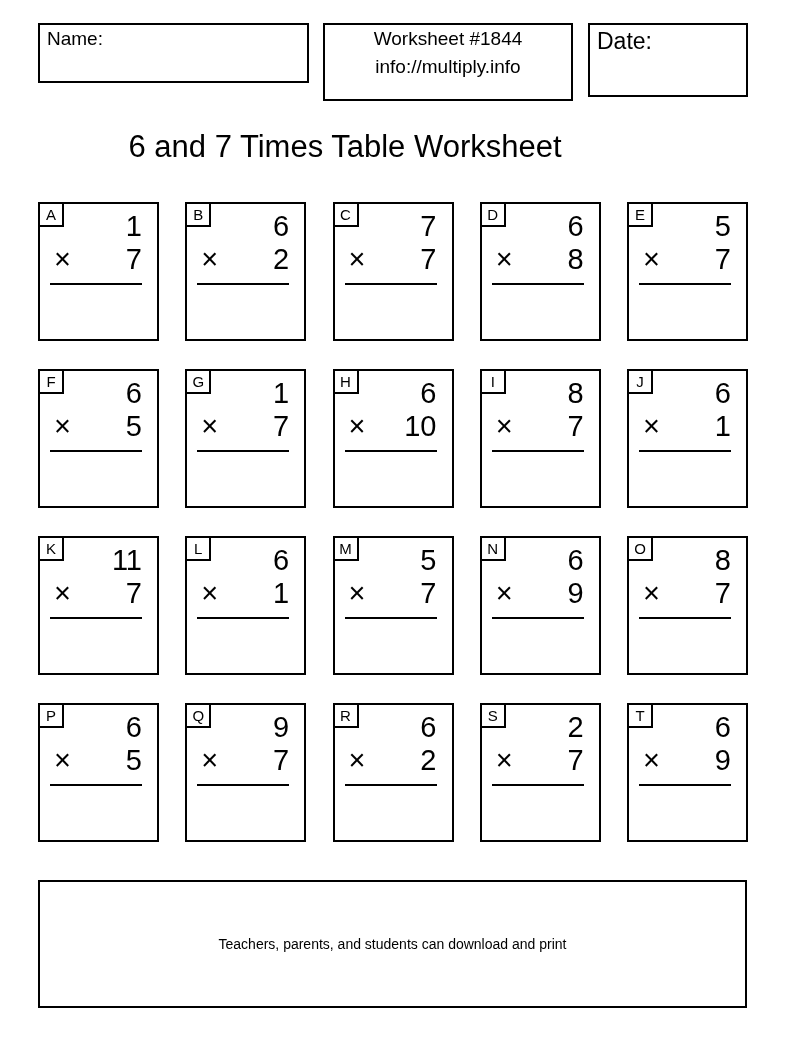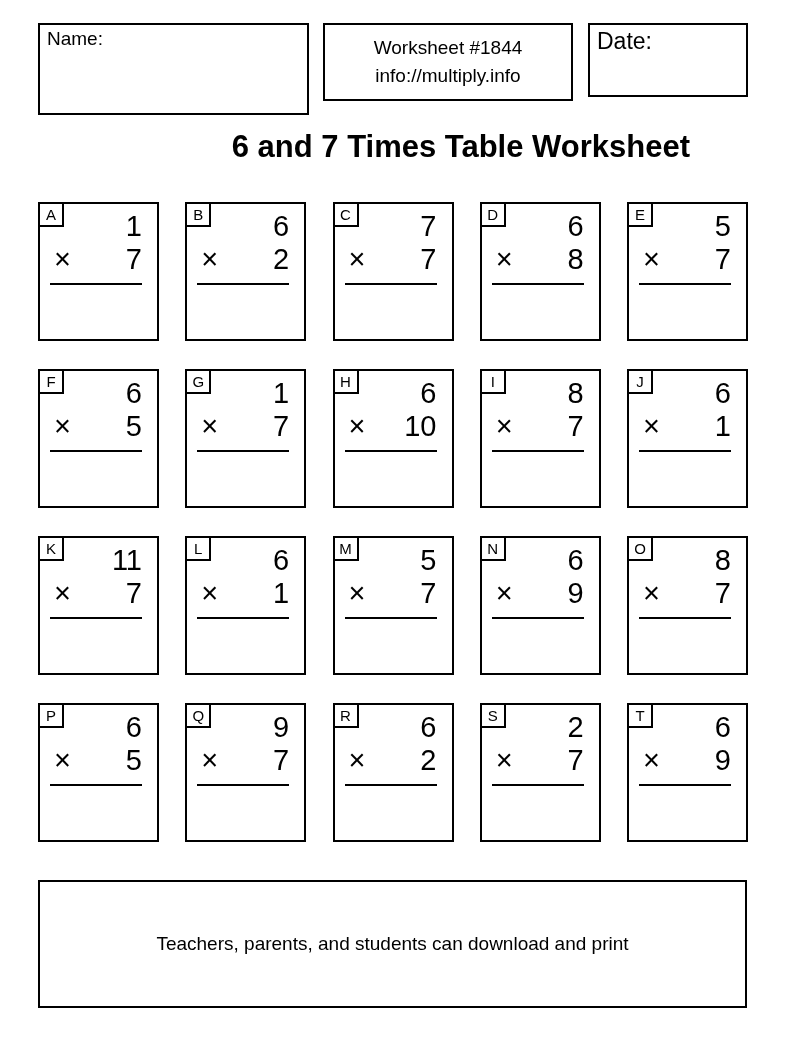--- a/index.html
+++ b/index.html
@@ -9,31 +9,31 @@
     background: #ffffff;
     color: #000000;
     font-family: "Liberation Sans", sans-serif;
     position: relative;
     overflow: hidden;
   }
   .page { position: relative; width: 786px; height: 1056px; background:#fff; }
 
   .box { position: absolute; border: 2px solid #000; background: #fff; }
 
-  .name-box  { left: 38px;  top: 23px; width: 271px; height: 92px; padding: 3px 7px; font-size: 19px; }
+  .name-box  { left: 38px;  top: 23px; width: 271px; height: 60px; padding: 3px 7px; font-size: 19px; }
   .worksheet-box {
     left: 323px; top: 23px; width: 250px; height: 78px;
-    display: flex; flex-direction: column; justify-content: center; align-items: center;
+    display: flex; flex-direction: column; justify-content: flex-start; align-items: center;
     text-align: center; font-size: 19px; line-height: 28px;
   }
   .date-box  { left: 588px; top: 23px; width: 160px; height: 74px; padding: 3px 7px; font-size: 23px; }
 
   .title {
     position: absolute; left: 0; top: 128px; width: 690px; margin: 0;
-    text-align: right; font-size: 31px; font-weight: 700; line-height: 38px;
+    text-align: center; font-size: 31px; font-weight: 400; line-height: 38px;
   }
 
   .problems {
     position: absolute; left: 38px; top: 202px;
     display: grid;
     grid-template-columns: repeat(5, 121px);
     grid-auto-rows: 139px;
     column-gap: 26.25px;
     row-gap: 28px;
   }
@@ -54,21 +54,21 @@
     padding: 0 15px 0 14px;
     font-size: 29px; line-height: 33px;
   }
   .times { font-size: 29px; }
   .answer-line { margin: 7px 15px 0 10px; border-top: 2px solid #000; height: 0; }
   .answer-space { height: 48px; }
 
   .footer {
     left: 38px; top: 880px; width: 709px; height: 128px;
     display: flex; flex-direction: column; justify-content: center; align-items: center;
-    text-align: center; font-size: 19px; line-height: 36px;
+    text-align: center; font-size: 14px; line-height: 36px;
   }
 </style>
 </head>
 <body>
 
 <div class="page">
 
   <div class="box name-box">
     <span>Name:</span>
   </div>

